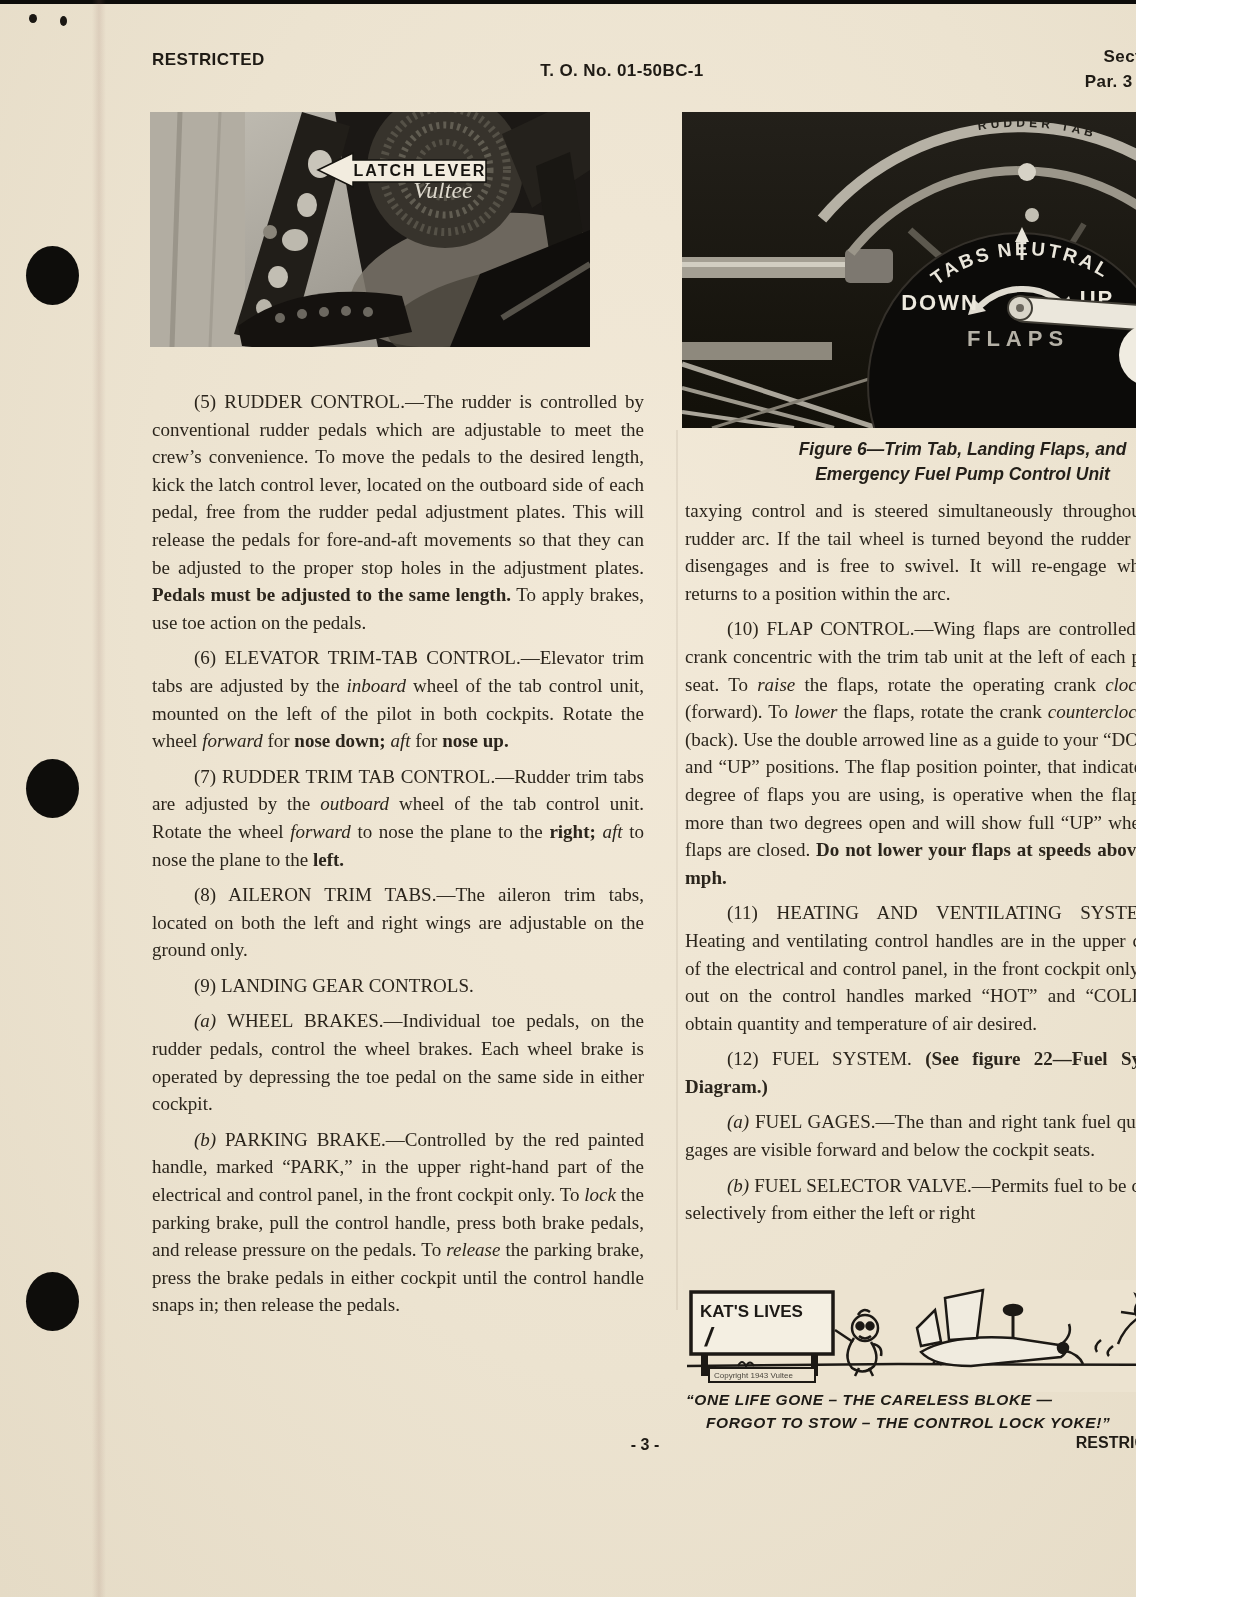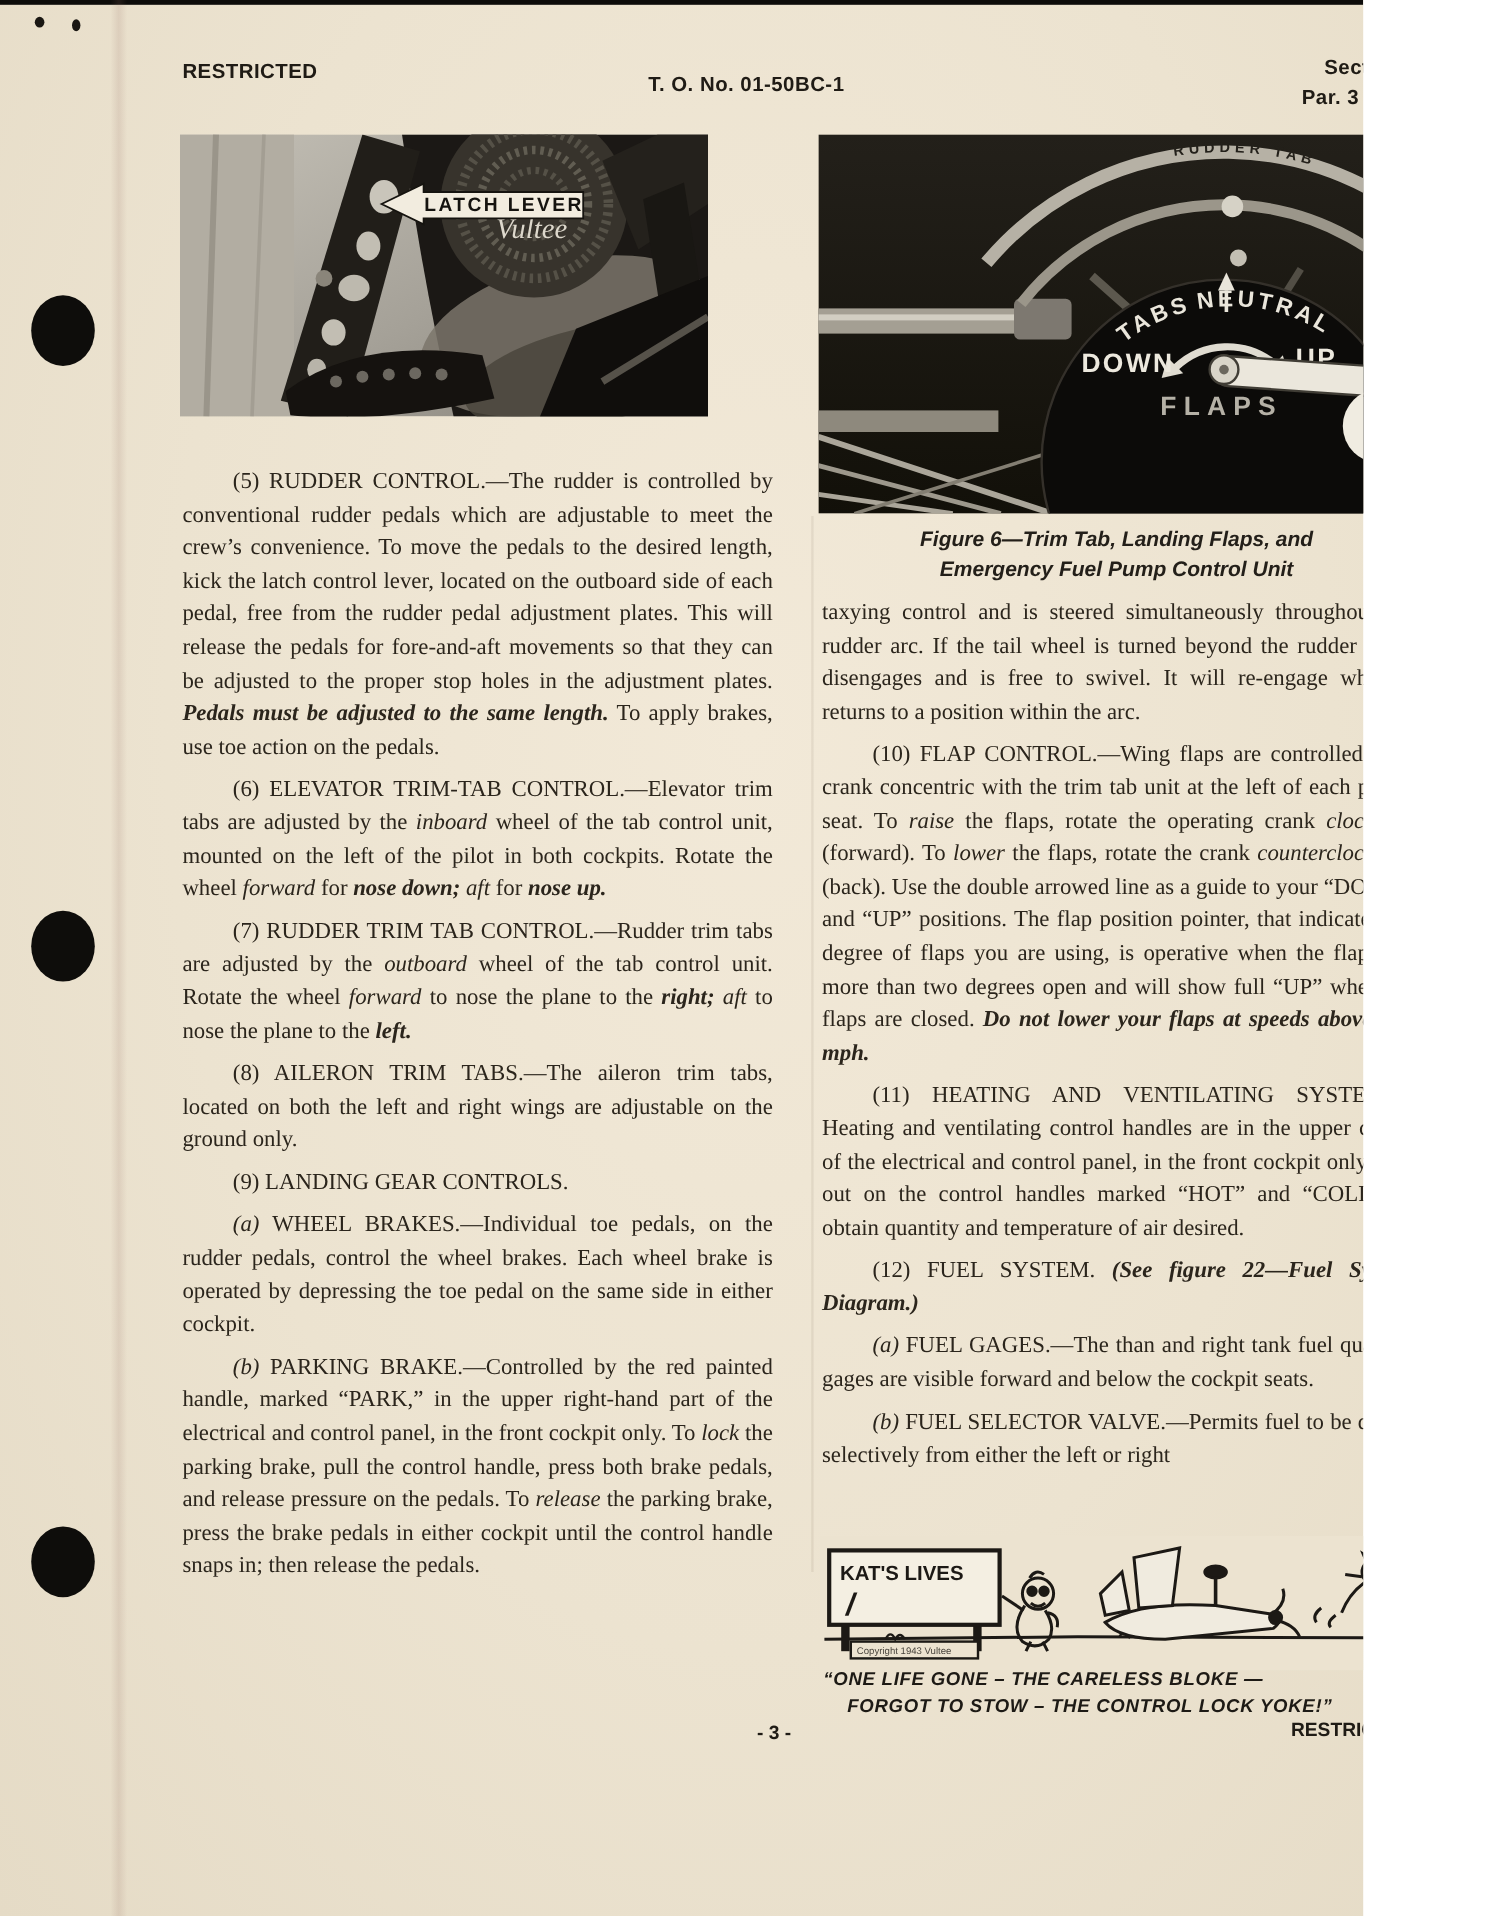--- a/index.html
+++ b/index.html
@@ -13,21 +13,21 @@
   .speck{position:absolute;background:#1a1713;border-radius:50%;}
   .holedot{position:absolute;width:53px;height:59px;background:#0e0d0b;border-radius:50%;}
   .hdr{position:absolute;font:700 17px "Liberation Sans",sans-serif;color:#1f1b15;letter-spacing:.4px;}
   .hdr-right{text-align:right;line-height:25px;}
   .photo{position:absolute;}
   .figcap{position:absolute;text-align:center;font:italic 700 17.5px "Liberation Sans",sans-serif;color:#231f19;line-height:25px;}
   .col{position:absolute;text-align:justify;font-size:19px;line-height:27.6px;}
   .col p{margin:0 0 8px 0;text-indent:42px;}
   .col p.noindent{text-indent:0;}
   .seg-i{font-style:italic;}
-  .seg-bi{font-style:italic;font-weight:700;}
+  .seg-bi{font-weight:700;}
   .starmark{position:absolute;left:1183px;top:841px;width:26px;display:flex;flex-direction:column;align-items:center;}
   .starmark .bar{width:5px;height:21px;background:#14110d;}
   .starmark .star{font-size:25px;line-height:24px;color:#14110d;}
   .cartoonwrap{position:absolute;left:683px;top:1280px;width:500px;height:112px;}
   .cartooncap{position:absolute;left:686px;top:1388px;width:510px;
         font:italic 700 15.5px "Liberation Sans",sans-serif;color:#1d1a15;letter-spacing:.6px;line-height:23px;}
   .cartooncap .l2{display:block;padding-left:20px;}
   .ftr{position:absolute;font:700 16px "Liberation Sans",sans-serif;color:#1f1b15;}
 </style>
 </head>
@@ -151,21 +151,21 @@
       <text x="336" y="234" font-family="Liberation Sans,sans-serif" font-size="22" font-weight="700" letter-spacing="6" fill="#b5b1a6" text-anchor="middle">FLAPS</text>
 
       <rect x="330" y="184" width="142" height="25" rx="12" fill="#ebe7dc" stroke="#403d35" stroke-width="2" transform="rotate(4 330 196)"></rect>
       <circle cx="338" cy="196" r="12" fill="#d9d5c9" stroke="#403d35" stroke-width="2"></circle>
       <circle cx="338" cy="196" r="4" fill="#6b675e"></circle>
       <circle cx="468" cy="243" r="31" fill="#f0ece1"></circle>
       <ellipse cx="476" cy="252" rx="18" ry="14" fill="#cfcbbf"></ellipse>
       <circle cx="478" cy="258" r="6" fill="#4a463e"></circle>
     </svg>
   </div>
-  <div class="figcap" style="left:682px;top:437px;width:497px;">
+  <div class="figcap" style="left:714px;top:437px;width:497px;">
     <span>Figure 6—Trim Tab, Landing Flaps, and</span><br>
     <span>Emergency Fuel Pump Control Unit</span>
   </div>
 
   <div class="col" style="left:152px;top:388px;width:492px;">
       <p><span class="seg-n">(5) RUDDER CONTROL.—The rudder is controlled by conventional rudder pedals which are adjustable to meet the crew’s convenience. To move the pedals to the desired length, kick the latch control lever, located on the outboard side of each pedal, free from the rudder pedal adjustment plates. This will release the pedals for fore-and-aft movements so that they can be adjusted to the proper stop holes in the adjustment plates. </span><span class="seg-bi">Pedals must be adjusted to the same length.</span><span class="seg-n"> To apply brakes, use toe action on the pedals.</span></p>
       <p><span class="seg-n">(6) ELEVATOR TRIM-TAB CONTROL.—Elevator trim tabs are adjusted by the </span><span class="seg-i">inboard</span><span class="seg-n"> wheel of the tab control unit, mounted on the left of the pilot in both cockpits. Rotate the wheel </span><span class="seg-i">forward</span><span class="seg-n"> for </span><span class="seg-bi">nose down;</span><span class="seg-n"> </span><span class="seg-i">aft</span><span class="seg-n"> for </span><span class="seg-bi">nose up.</span></p>
       <p><span class="seg-n">(7) RUDDER TRIM TAB CONTROL.—Rudder trim tabs are adjusted by the </span><span class="seg-i">outboard</span><span class="seg-n"> wheel of the tab control unit. Rotate the wheel </span><span class="seg-i">forward</span><span class="seg-n"> to nose the plane to the </span><span class="seg-bi">right;</span><span class="seg-n"> </span><span class="seg-i">aft</span><span class="seg-n"> to nose the plane to the </span><span class="seg-bi">left.</span></p>
       <p><span class="seg-n">(8) AILERON TRIM TABS.—The aileron trim tabs, located on both the left and right wings are adjustable on the ground only.</span></p>
       <p><span class="seg-n">(9) LANDING GEAR CONTROLS.</span></p>

